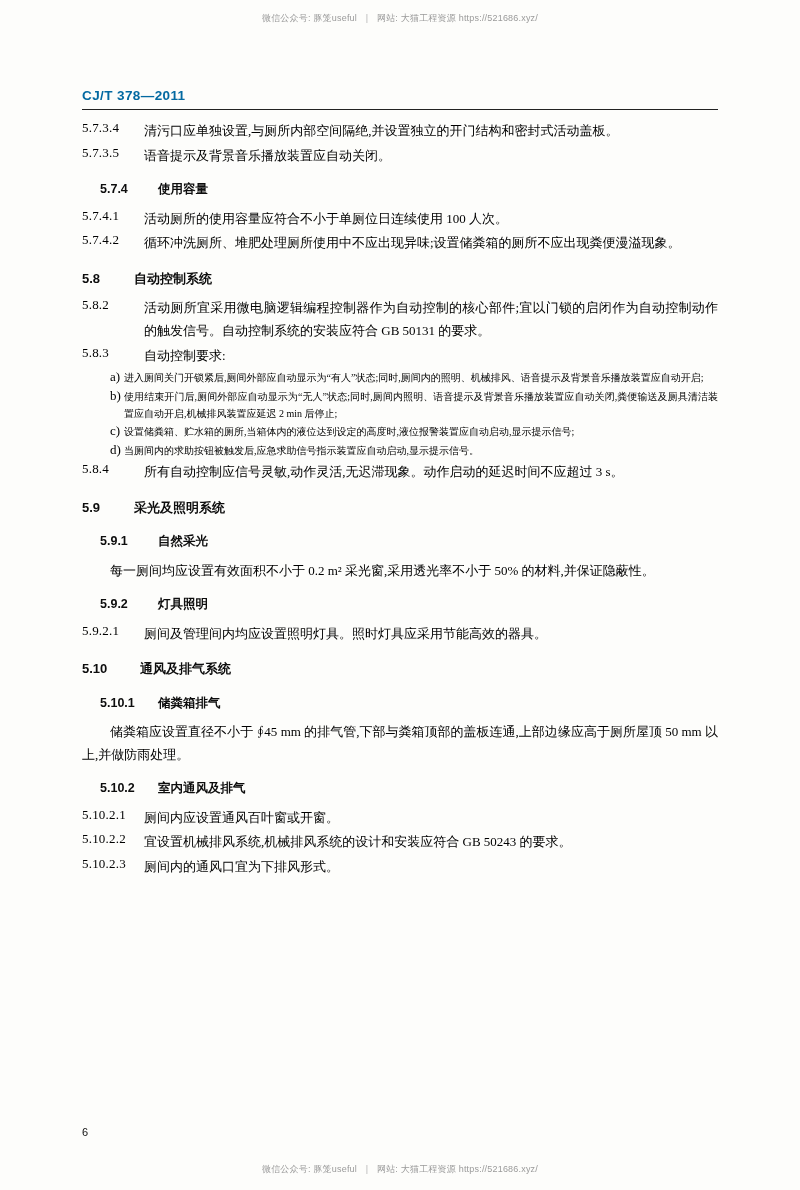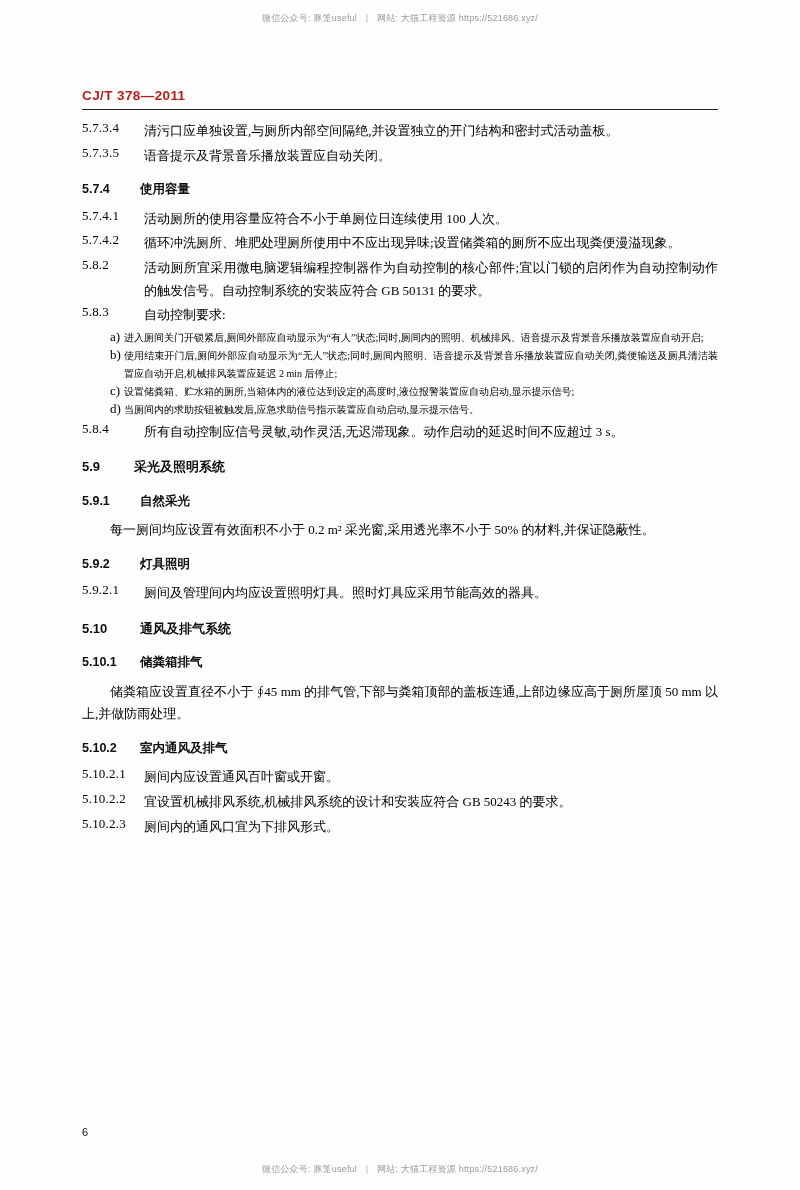--- a/index.html
+++ b/index.html
@@ -38,21 +38,21 @@
     position: absolute;
     left: 82px;
     top: 88px;
     width: 636px;
   }
 
   .header-code {
     font-family: "Liberation Sans", sans-serif;
     font-weight: bold;
     font-size: 13.5px;
-    color: #b91c1c;
+    color: #0369a1;
     letter-spacing: 0.4px;
     margin-bottom: 6px;
   }
   .rule {
     border: none;
     border-top: 1px solid #222;
     margin: 3px 0 10px 0;
   }
 
   .blk {
@@ -71,21 +71,21 @@
   }
   .blk.sec-head .num { display: inline-block; min-width: 52px; }
   .blk.sec-head .num.wide { min-width: 58px; }
   .blk.sub-head {
     font-family: "Liberation Sans", sans-serif;
     font-weight: bold;
     font-size: 12.5px;
     margin-top: 12px;
     margin-bottom: 7px;
   }
-  .blk.sub-head .num { display: inline-block; min-width: 58px; }
+  .blk.sub-head .num { display: inline-block; min-width: 58px; margin-left: 18px; }
 
   .para {
     display: flex;
     align-items: flex-start;
     margin-bottom: 2px;
   }
   .para .num {
     flex: 0 0 auto;
     min-width: 62px;
     font-size: 13px;
@@ -167,20 +167,21 @@
         </div>
         <div class="blk sub-head"><span class="num">5.7.4</span><span>使用容量</span></div>
         <div class="para">
           <span class="num">5.7.4.1</span>
           <span class="txt">活动厕所的使用容量应符合不小于单厕位日连续使用 100 人次。</span>
         </div>
         <div class="para">
           <span class="num">5.7.4.2</span>
           <span class="txt">循环冲洗厕所、堆肥处理厕所使用中不应出现异味;设置储粪箱的厕所不应出现粪便漫溢现象。</span>
         </div>
+        <div class="blk sec-head"><span class="num">5.8</span><span>自动控制系统</span></div>
         <div class="para">
           <span class="num">5.8.2</span>
           <span class="txt">活动厕所宜采用微电脑逻辑编程控制器作为自动控制的核心部件;宜以门锁的启闭作为自动控制动作的触发信号。自动控制系统的安装应符合 GB 50131 的要求。</span>
         </div>
         <div class="para">
           <span class="num">5.8.3</span>
           <span class="txt">自动控制要求:</span>
         </div>
         <div class="list">
           <div class="item">

